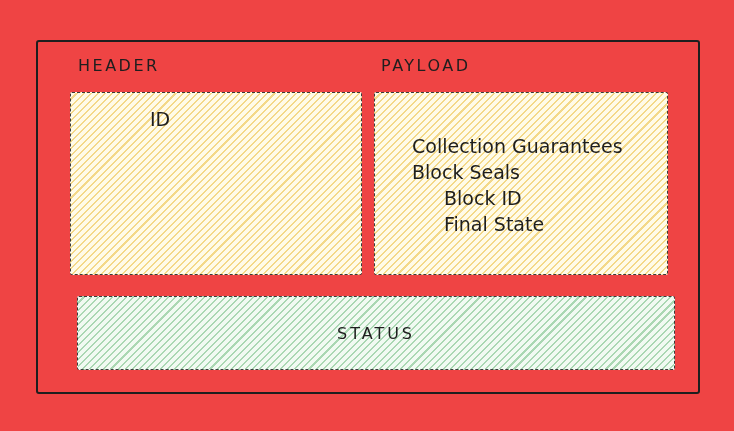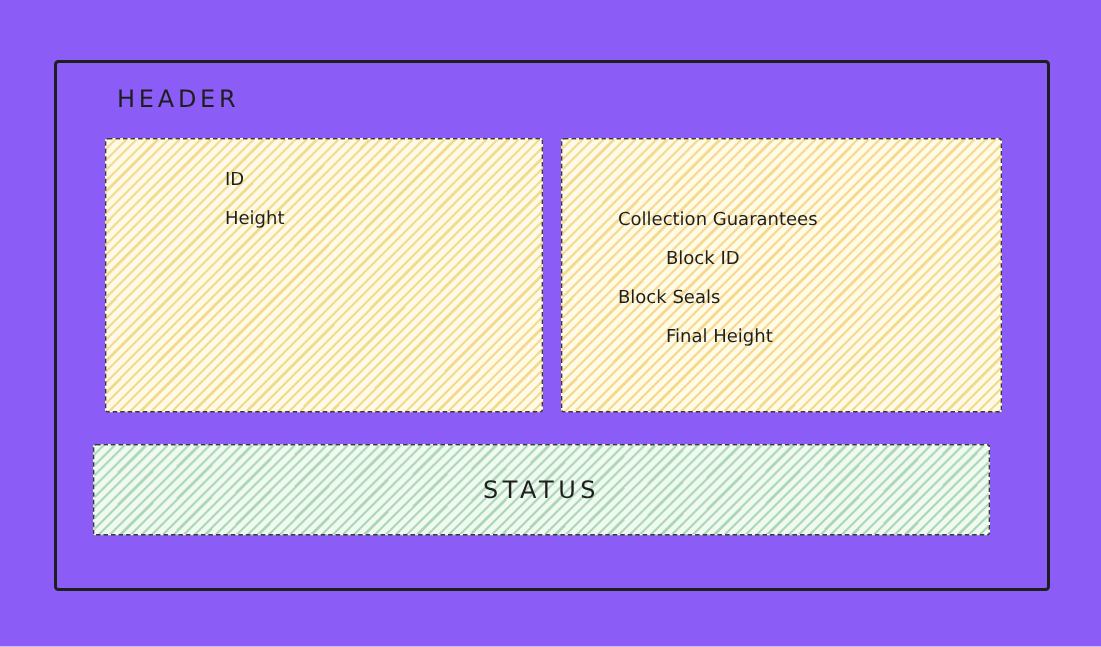--- a/index.html
+++ b/index.html
@@ -6,21 +6,21 @@
     margin: 0;
     padding: 0;
     background: #ffffff;
     font-family: "DejaVu Sans", "Liberation Sans", sans-serif;
     color: #1e1e1e;
   }
   .canvas {
     position: relative;
     width: 734px;
     height: 431px;
-    background: #8b5cf6;
+    background: #ef4444;
     overflow: hidden;
   }
   .outer-frame {
     position: absolute;
     left: 36px;
     top: 40px;
     width: 660px;
     height: 350px;
     border: 2.5px solid #1e1e1e;
     border-radius: 3px;
@@ -65,29 +65,29 @@
   }
   .box-header {
     left: 70px; top: 92px;
     width: 292px; height: 183px;
   }
   .box-payload {
     left: 374px; top: 92px;
     width: 294px; height: 183px;
   }
   .box-status {
-    left: 62px; top: 296px;
-    width: 598px; height: 61px;
+    left: 77px; top: 296px;
+    width: 598px; height: 74px;
     display: flex;
     align-items: center;
     justify-content: center;
   }
   .field-list {
     position: absolute;
-    font-size: 12px;
+    font-size: 19px;
     line-height: 26px;
     white-space: nowrap;
   }
   .fields-header { left: 150px; top: 106px; }
   .fields-payload { left: 412px; top: 104px; margin-top: 29px; }
   .field-row { height: 26px; }
   .field-row.indent { margin-left: 32px; }
   .status-text {
     font-size: 16px;
     letter-spacing: 3px;
@@ -97,34 +97,34 @@
 </style>
 </head>
 <body>
 
 <div class="canvas">
 
   <div class="outer-frame"></div>
 
   <div class="section-label label-header">HEADER</div>
 
+  <div class="section-label label-payload">PAYLOAD</div>
 
   <div class="dashed-box hatch-yellow box-header"></div>
 
   <div class="dashed-box hatch-yellow box-payload"></div>
 
   <div class="field-list fields-header">
     <div class="field-row">ID</div>
-    <div class="field-row">Height</div>
   </div>
 
   <div class="field-list fields-payload">
     <div class="field-row">Collection Guarantees</div>
+    <div class="field-row">Block Seals</div>
     <div class="field-row indent">Block ID</div>
-    <div class="field-row">Block Seals</div>
-    <div class="field-row indent">Final Height</div>
+    <div class="field-row indent">Final State</div>
   </div>
 
   <div class="dashed-box hatch-green box-status">
     <span class="status-text">STATUS</span>
   </div>
 
 </div>
 
 </body></html>

